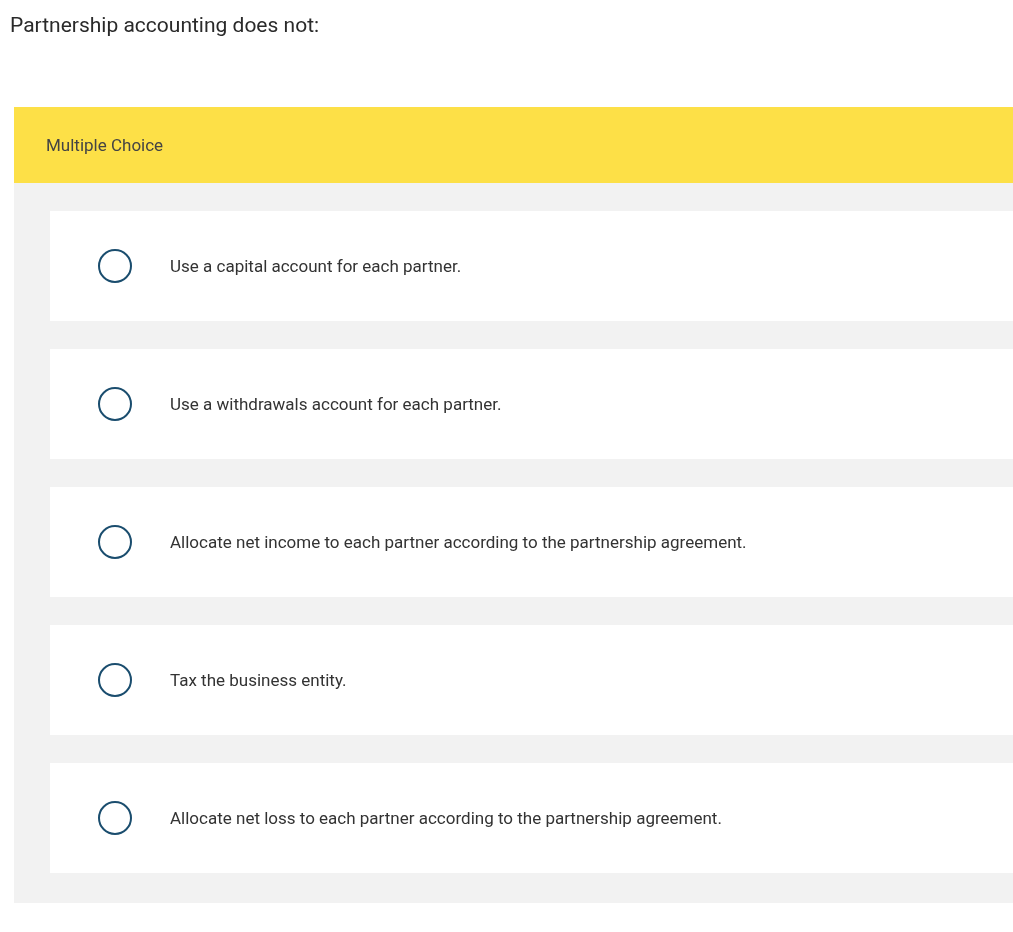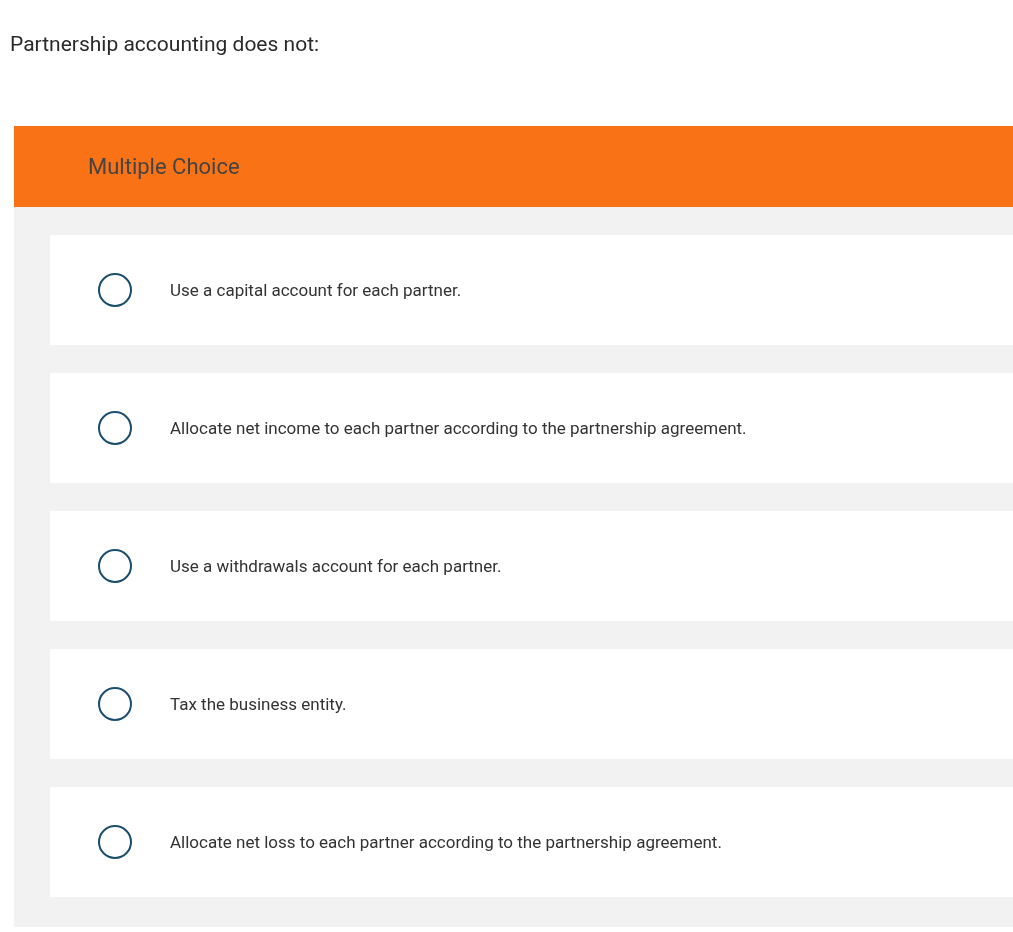--- a/index.html
+++ b/index.html
@@ -9,34 +9,34 @@
     }
     body {
       font-family: -apple-system, BlinkMacSystemFont, "Segoe UI", Roboto, "Helvetica Neue", Arial, sans-serif;
       background: #ffffff;
       color: #333;
       width: 1013px;
     }
     .question-text {
       font-size: 21px;
       color: #2a2a2a;
-      padding: 32px 10px 10px 10px;
+      padding: 13px 10px 10px 10px;
       font-weight: 400;
     }
     .mc-container {
       background: #f2f2f2;
       margin-top: 60px;
       margin-left: 14px;
       padding-bottom: 30px;
     }
     .mc-header {
-      font-size: 22px;
+      font-size: 17px;
       color: #444;
-      padding: 28px 0 28px 74px;
-      background: #f97316;
+      padding: 28px 0 28px 32px;
+      background: #fde047;
     }
     .options-wrap {
       padding: 0 0 0 36px;
     }
     .option-row {
       background: #ffffff;
       margin-top: 28px;
       padding: 38px 20px 38px 48px;
       display: flex;
       align-items: center;
@@ -65,26 +65,26 @@
 
   <div class="options-wrap">
 
     <div class="option-row">
       <div class="radio-circle"></div>
       <div class="option-label">Use a capital account for each partner.</div>
     </div>
 
     <div class="option-row">
       <div class="radio-circle"></div>
-      <div class="option-label">Allocate net income to each partner according to the partnership agreement.</div>
+      <div class="option-label">Use a withdrawals account for each partner.</div>
     </div>
 
     <div class="option-row">
       <div class="radio-circle"></div>
-      <div class="option-label">Use a withdrawals account for each partner.</div>
+      <div class="option-label">Allocate net income to each partner according to the partnership agreement.</div>
     </div>
 
     <div class="option-row">
       <div class="radio-circle"></div>
       <div class="option-label">Tax the business entity.</div>
     </div>
 
     <div class="option-row">
       <div class="radio-circle"></div>
       <div class="option-label">Allocate net loss to each partner according to the partnership agreement.</div>

